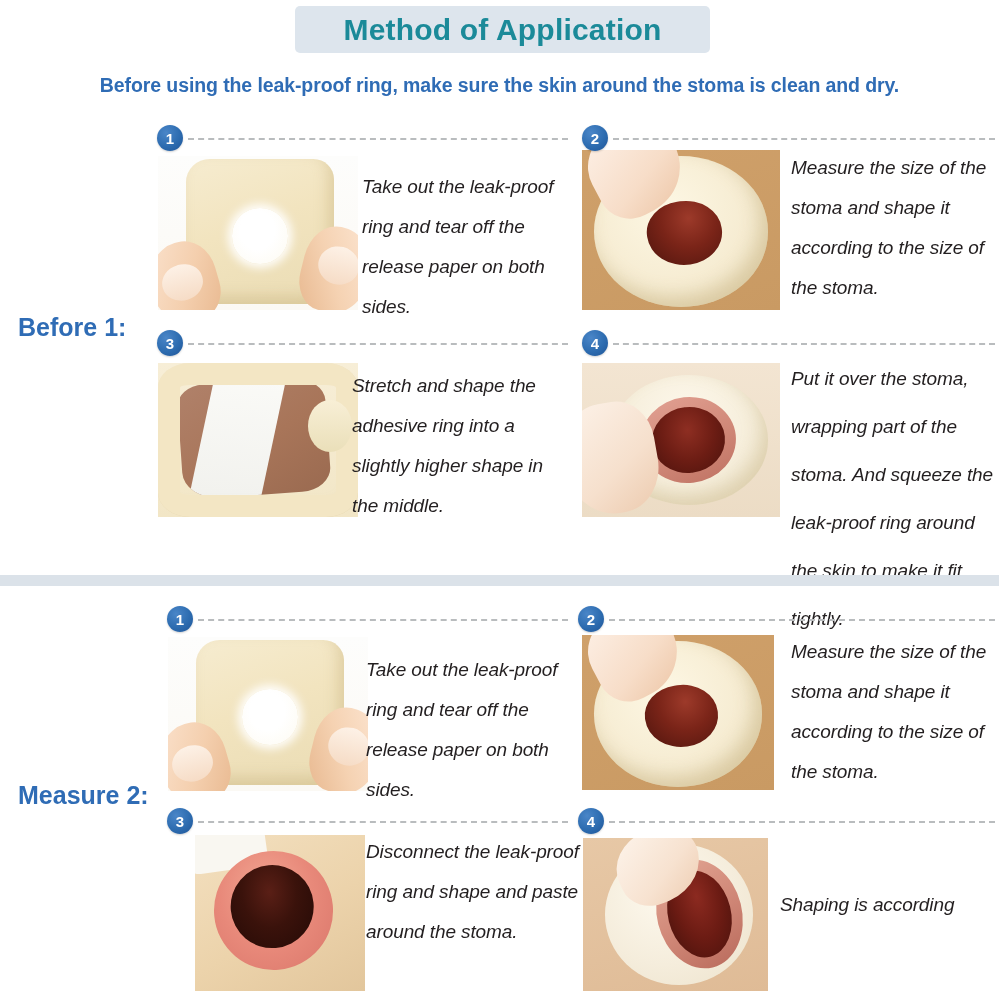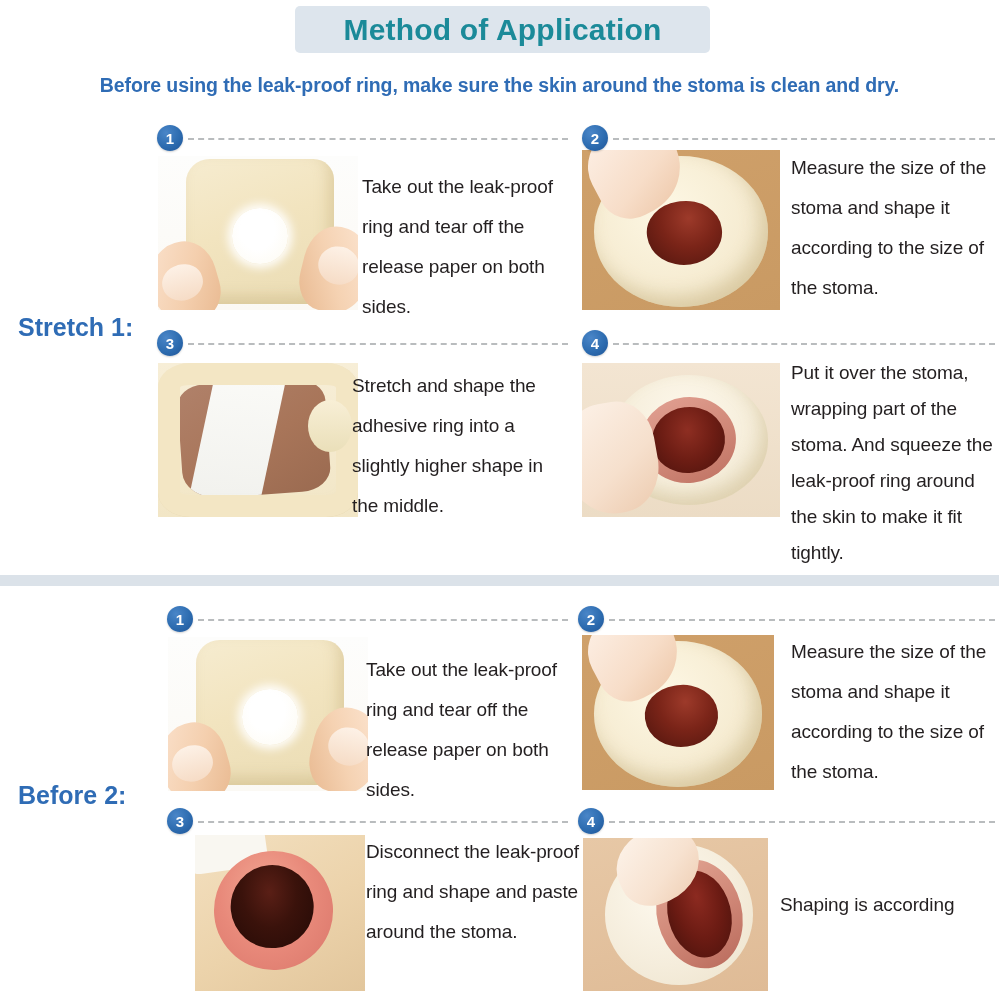--- a/index.html
+++ b/index.html
@@ -82,22 +82,23 @@
     z-index: 1;
   }
 
   
   .step-text {
     position: absolute;
     color: #231f20;
     font-size: 19px;
     line-height: 40px;
     letter-spacing: -0.1px;
-  }
-  .step-text.small-lh { line-height: 36px; }
+    font-style: italic;
+  }
+  .step-text.small-lh { line-height: 48px; }
 
   
   .photo {
     position: absolute;
     overflow: hidden;
     background: #efe6d6;
   }
 
   
   .pA { background: linear-gradient(180deg,#fdfdfc 0%,#fbf9f4 100%); }
@@ -273,21 +274,21 @@
 </style>
 </head>
 <body>
 
 <div class="title-bar">
   <span class="title-text">Method of Application</span>
 </div>
 
 <div class="subtitle">Before using the leak-proof ring, make sure the skin around the stoma is clean and dry.</div>
 
-<div class="method-label" style="left:18px; top:313px;">Stretch 1:</div>
+<div class="method-label" style="left:18px; top:313px;">Before 1:</div>
 
 <div class="badge" style="left:157px; top:125px;">1</div>
 <div class="dash" style="left:188px; top:138px; width:380px;"></div>
 <div class="photo pA" style="left:158px; top:156px; width:200px; height:154px;">
   <div class="plate"></div>
     <div class="hole"></div>
   <div class="fingerL">
       <div class="nailL"></div>
     </div>
   <div class="fingerR">
@@ -322,21 +323,21 @@
   <div class="disc"></div>
   <div class="ringOuter">
       <div class="ringInner"></div>
     </div>
   <div class="hand"></div>
 </div>
 <div class="step-text small-lh" style="left:791px; top:355px; width:205px;">Put it over the stoma, wrapping part of the stoma. And squeeze the leak-proof ring around the skin to make it fit tightly.</div>
 
 <div class="divider" style="top:575px;"></div>
 
-<div class="method-label" style="left:18px; top:781px;">Before 2:</div>
+<div class="method-label" style="left:18px; top:781px;">Measure 2:</div>
 
 <div class="badge" style="left:167px; top:606px;">1</div>
 <div class="dash" style="left:198px; top:619px; width:370px;"></div>
 <div class="photo pA" style="left:168px; top:637px; width:200px; height:154px;">
   <div class="plate"></div>
     <div class="hole"></div>
   <div class="fingerL">
       <div class="nailL"></div>
     </div>
   <div class="fingerR">

